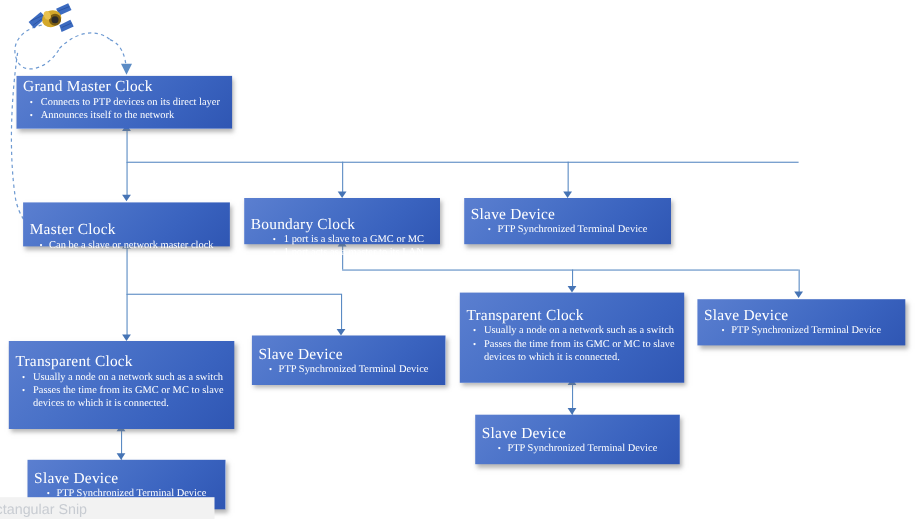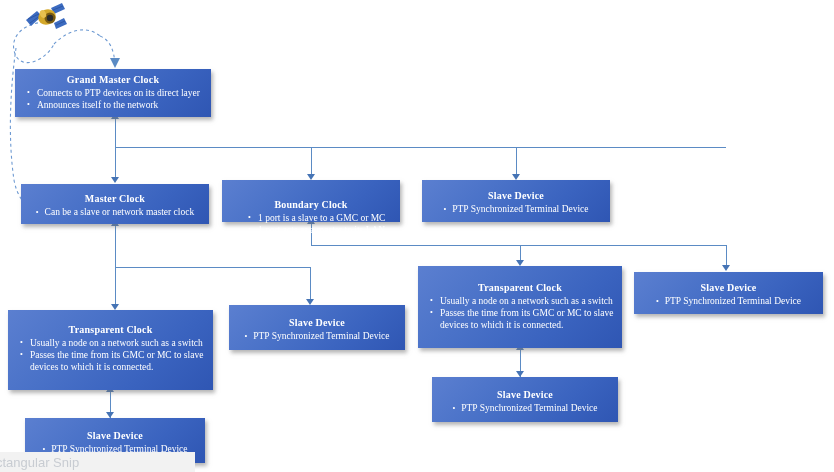--- a/index.html
+++ b/index.html
@@ -17,23 +17,23 @@
     position:absolute;
     box-sizing:border-box;
     background:linear-gradient(135deg,#5b7fd0 0%,#4a72c8 35%,#3a63bf 70%,#2f56b3 100%);
     color:#ffffff;
     border:none;
     box-shadow:2px 3px 4px rgba(120,120,120,0.55);
     padding:5px 6px 5px 6px;
     z-index:5;
   }
   .node .title{
-    text-align:center;
-    font-weight:bold;
-    font-size:10px;
+    text-align:left;
+    font-weight:normal;
+    font-size:14px;
     letter-spacing:.2px;
     line-height:12px;
     margin-bottom:1px;
     white-space:nowrap;
   }
   .node ul{
     list-style:none;
     margin:0;
     padding:0;
   }
@@ -173,21 +173,21 @@
   <div class="arrow-dn" style="left:106px;top:412px;"></div>
 
   <div class="node" style="left:15px;top:69px;width:196px;height:48px;">
     <div class="title">Grand Master Clock</div>
     <ul>
       <li>Connects to PTP devices on its direct layer</li>
       <li>Announces itself to the network</li>
     </ul>
   </div>
 
-  <div class="node center-list" style="left:21px;top:184px;width:188px;height:40px;padding-top:9px;">
+  <div class="node center-list" style="left:21px;top:184px;width:188px;height:40px;padding-top:20px;">
     <div class="title">Master Clock</div>
     <ul>
       <li>Can be a slave or network master clock</li>
     </ul>
   </div>
 
   <div class="node" style="left:222px;top:180px;width:178px;height:42px;padding-top:19px;">
     <div class="title">Boundary Clock</div>
     <ul>
       <li style="margin-left:18px;">1 port is a slave to a GMC or MC</li>

